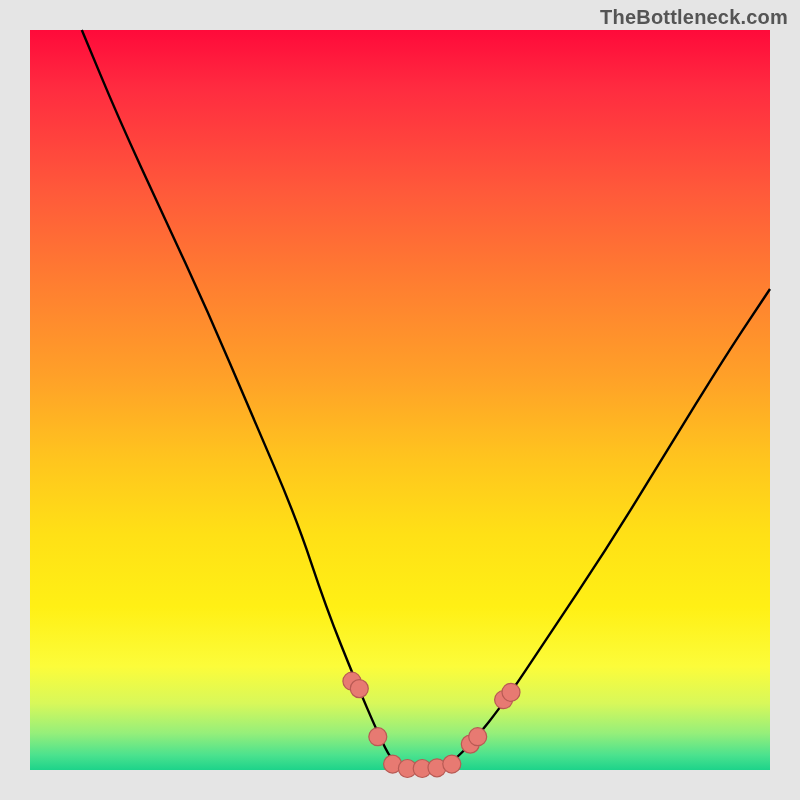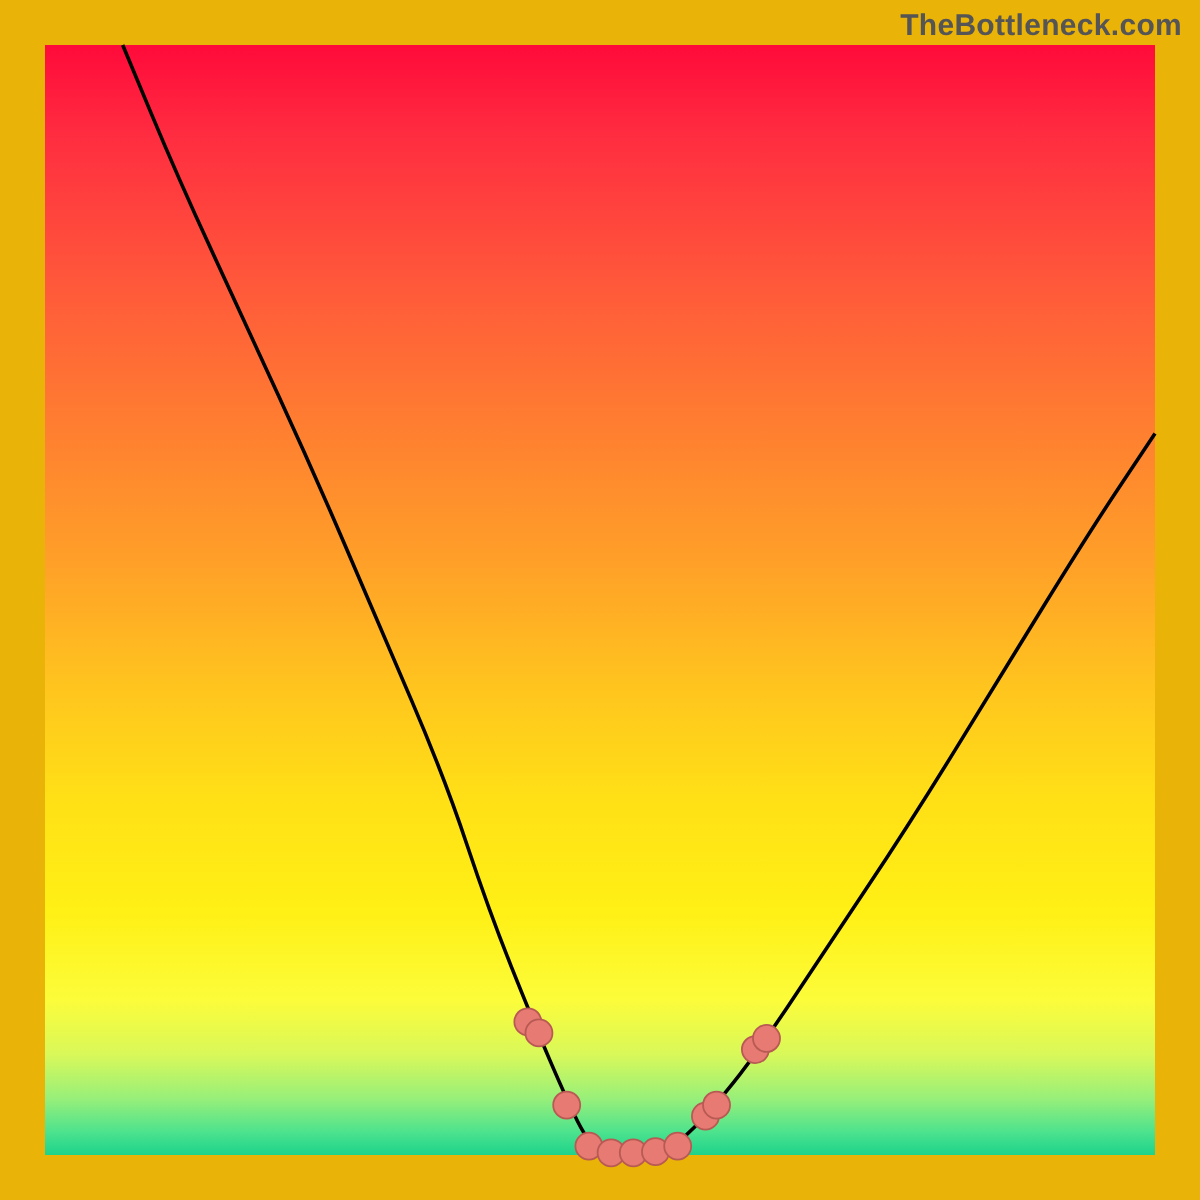--- a/index.html
+++ b/index.html
@@ -8,21 +8,21 @@
     width: 800px;
     height: 800px;
     background: #000;
     overflow: hidden;
     font-family: Arial, Helvetica, sans-serif;
   }
   .frame {
     position: relative;
     width: 800px;
     height: 800px;
-    background: #eab308;
+    background: #e5e5e5;
   }
   .plot-area {
     position: absolute;
     left: 30px;
     top: 30px;
     width: 740px;
     height: 740px;
     
     background: linear-gradient(
       to bottom,

